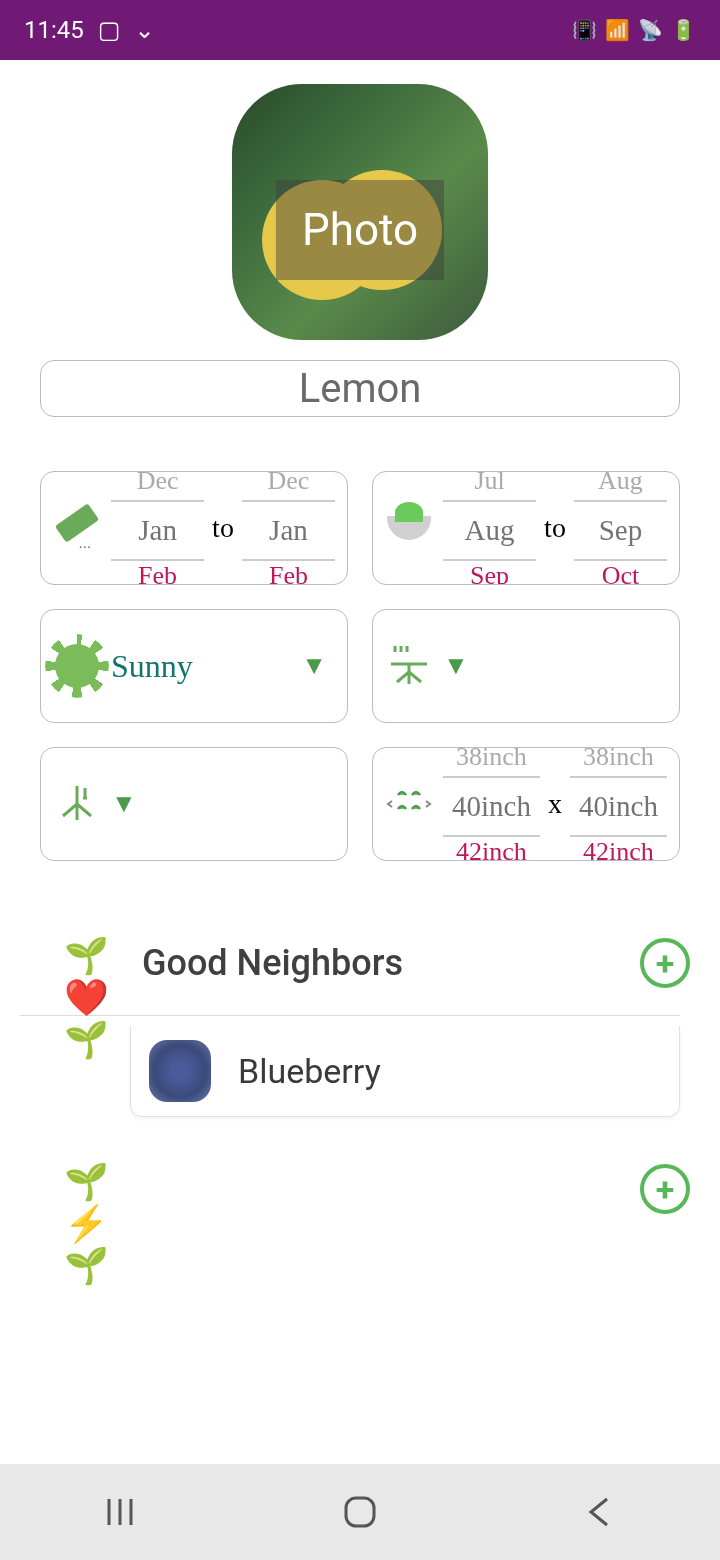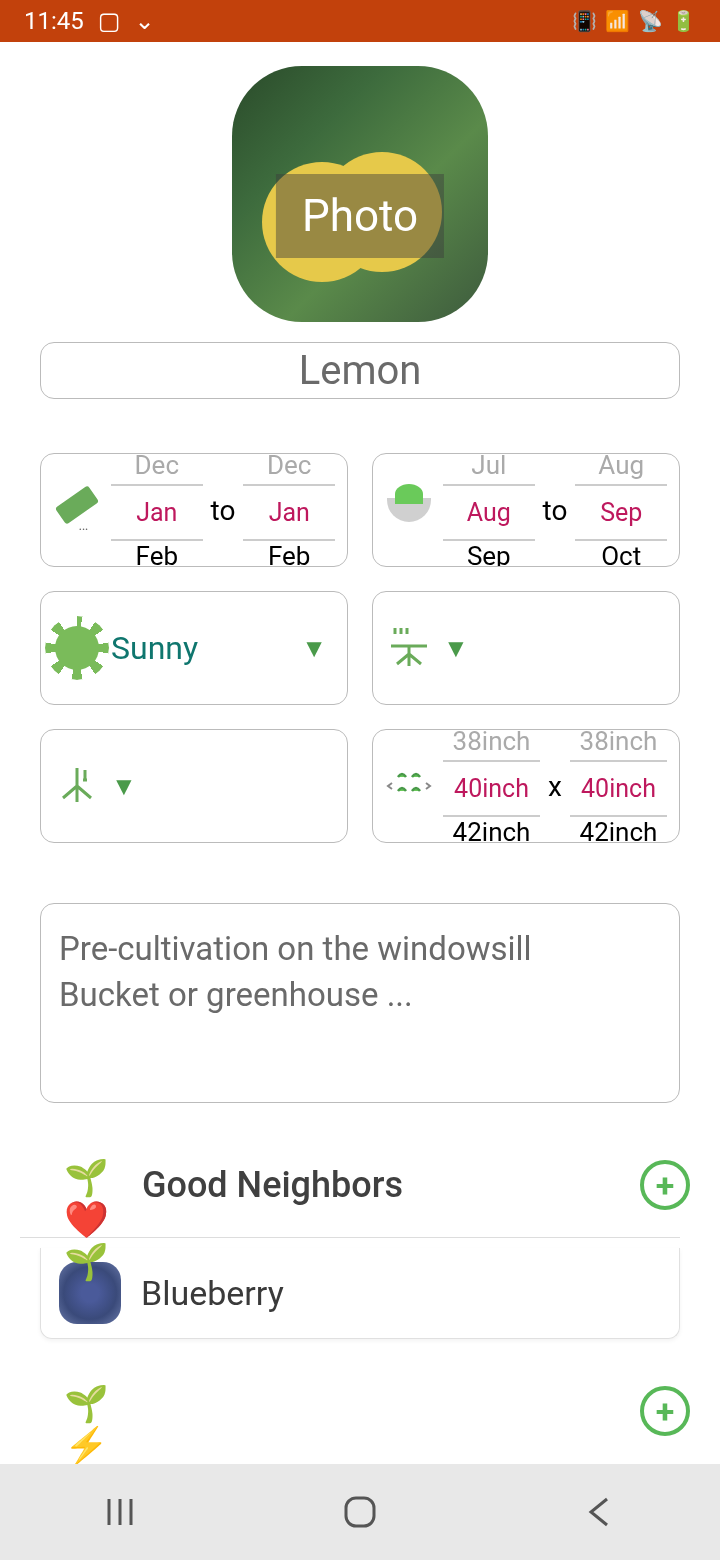--- a/index.html
+++ b/index.html
@@ -1,43 +1,43 @@
 <!DOCTYPE html>
 <html><head>
 <meta charset="utf-8">
 <style>
 * { box-sizing: border-box; margin: 0; padding: 0; }
 body { font-family: -apple-system, Roboto, sans-serif; width: 720px; height: 1560px; background: #fff; overflow: hidden; }
-.status-bar { height: 42px; background: #c2410c; display: flex; align-items: center; justify-content: space-between; padding: 0 24px; color: #fff; font-size: 24px; }
+.status-bar { height: 60px; background: #701a75; display: flex; align-items: center; justify-content: space-between; padding: 0 24px; color: #fff; font-size: 24px; }
 .status-left { display: flex; align-items: center; gap: 14px; }
 .status-right { display: flex; align-items: center; gap: 8px; font-size: 20px; opacity: 0.9; }
 .content { padding: 20px 40px 0; }
 .photo-wrap { display: flex; justify-content: center; padding: 4px 0 20px; }
 .photo { width: 256px; height: 256px; border-radius: 70px; background: linear-gradient(135deg,#2a4a2a 0%,#3d6b3d 30%,#5a8a4a 60%,#3d5a3d 100%); position: relative; overflow: hidden; }
 .photo::before { content:''; position:absolute; left:30px; bottom:40px; width:120px; height:120px; background:#e6c94a; border-radius:50%; box-shadow: 60px -10px 0 0 #e6c94a; }
-.photo-label { position: absolute; top: 108px; left: 50%; transform: translateX(-50%); background: rgba(60,60,60,0.45); color: #fff; font-size: 44px; padding: 16px 26px; }
+.photo-label { position: absolute; top: 96px; left: 50%; transform: translateX(-50%); background: rgba(60,60,60,0.45); color: #fff; font-size: 44px; padding: 24px 26px; }
 .name-field { width: 100%; border: 1.5px solid #bbb; border-radius: 14px; padding: 4px; text-align: center; font-size: 40px; color: #6a6a6a; margin-bottom: 54px; }
-.grid { display: grid; grid-template-columns: 1fr 1fr; gap: 24px; margin-bottom: 60px; }
+.grid { display: grid; grid-template-columns: 1fr 1fr; gap: 24px; margin-bottom: 60px; font-family: Liberation Serif, serif; }
 .cell { border: 1.5px solid #bbb; border-radius: 14px; padding: 10px 12px; display: flex; align-items: center; gap: 10px; height: 114px; position: relative; overflow: hidden; }
 .cell-icon { width: 48px; height: 48px; flex-shrink: 0; display: flex; align-items: center; justify-content: center; }
 .wheel { display: flex; align-items: center; gap: 8px; font-size: 28px; flex: 1; }
 .wheel-col { flex: 1; text-align: center; }
 .wheel-col .opt { color: #aaa; font-size: 26px; border-bottom: 2px solid #ccc; padding-bottom: 4px; margin-bottom: 6px; }
-.wheel-col .sel { color: #be185d; font-size: 25px; padding: 6px 0; }
-.wheel-col .opt2 { color: #000000; font-size: 26px; border-top: 2px solid #ccc; margin-top: 6px; }
+.wheel-col .sel { color: #737373; font-size: 29px; padding: 6px 0; }
+.wheel-col .opt2 { color: #be185d; font-size: 26px; border-top: 2px solid #ccc; margin-top: 6px; }
 .wheel-sep { color: #000000; font-size: 28px; }
 .drop { font-size: 32px; color: #0f766e; flex: 1; }
 .chev { color: #4a9a4a; font-size: 26px; margin-right: 8px; }
 .notes { width: 100%; border: 1.5px solid #bbb; border-radius: 14px; padding: 22px 18px; font-size: 33px; color: #6a6a6a; min-height: 200px; margin-bottom: 40px; line-height: 1.4; }
 .section { display: flex; align-items: center; padding: 14px 0 14px 24px; position: relative; }
 .section-icon { width: 56px; height: 56px; margin-right: 22px; font-size: 36px; }
 .section-title { font-size: 36px; color: #404040; font-weight: 500; }
 .add-btn { position: absolute; right: -10px; top: 50%; transform: translateY(-50%); width: 50px; height: 50px; border: 4px solid #58b858; border-radius: 50%; display: flex; align-items: center; justify-content: center; color: #58b858; font-size: 34px; font-weight: bold; }
 .divider { height: 1px; background: #ddd; margin: 10px 0 10px -20px; }
-.neighbor { display: flex; align-items: center; padding: 14px 18px; border: 1px solid #e0e0e0; border-top: none; border-radius: 0 0 12px 12px; gap: 20px; box-shadow: 0 2px 4px rgba(0,0,0,0.05); }
+.neighbor { margin-left: 90px; display: flex; align-items: center; padding: 14px 18px; border: 1px solid #e0e0e0; border-top: none; border-radius: 0 0 12px 12px; gap: 27px; box-shadow: 0 2px 4px rgba(0,0,0,0.05); }
 .neighbor-img { width: 62px; height: 62px; border-radius: 18px; background: radial-gradient(circle,#4a5a9a 20%,#3a4a7a 60%,#6a7aaa 100%); }
 .neighbor-name { font-size: 34px; color: #3a3a3a; }
 .navbar { position: fixed; bottom: 0; left: 0; width: 720px; height: 96px; background: #e8e8e8; display: flex; align-items: center; justify-content: space-around; }
 .nav-btn { width: 40px; height: 40px; display: flex; align-items: center; justify-content: center; }
 .sun-icon { width:44px; height:44px; background:#7abb5a; border-radius:50%; position:relative; }
 .sun-icon::before { content:''; position:absolute; inset:-10px; background: conic-gradient(#7abb5a 0 10deg, transparent 10deg 35deg, #7abb5a 35deg 55deg, transparent 55deg 80deg, #7abb5a 80deg 100deg, transparent 100deg 125deg, #7abb5a 125deg 145deg, transparent 145deg 170deg, #7abb5a 170deg 190deg, transparent 190deg 215deg, #7abb5a 215deg 235deg, transparent 235deg 260deg, #7abb5a 260deg 280deg, transparent 280deg 305deg, #7abb5a 305deg 325deg, transparent 325deg 360deg); border-radius:50%; -webkit-mask: radial-gradient(circle, transparent 18px, #000 19px); }
 .seed-icon { width:40px; height:20px; background:#6aab5a; transform:rotate(-35deg); border-radius:3px; position:relative; margin-top:-10px; }
 .seed-icon::after { content:'· · ·'; position:absolute; bottom:-22px; left:6px; color:#6a6a6a; font-size:14px; letter-spacing:-2px; transform:rotate(35deg); }
 .harvest-icon { width:44px; height:24px; background:#d0d0d0; border-radius:0 0 22px 22px; position:relative; }
 .harvest-icon::before { content:''; position:absolute; top:-14px; left:8px; width:28px; height:20px; background:#6aca5a; border-radius:50% 50% 0 0; }
@@ -151,22 +151,20 @@
         <div class="wheel-sep">x</div>
         <div class="wheel-col">
           <div class="opt">38inch</div>
           <div class="sel">40inch</div>
           <div class="opt2">42inch</div>
         </div>
       </div>
     </div>
   </div>
 
-  <div class="notes" style="white-space:pre-line">Pre-cultivation on the windowsill
- Bucket or greenhouse ...</div>
 
   <div class="section">
     <div class="section-icon">🌱❤️🌱</div>
     <div class="section-title">Good Neighbors</div>
     <div class="add-btn">+</div>
   </div>
   <div class="divider"></div>
   <div class="neighbor">
     <div class="neighbor-img"></div>
     <div class="neighbor-name">Blueberry</div>

